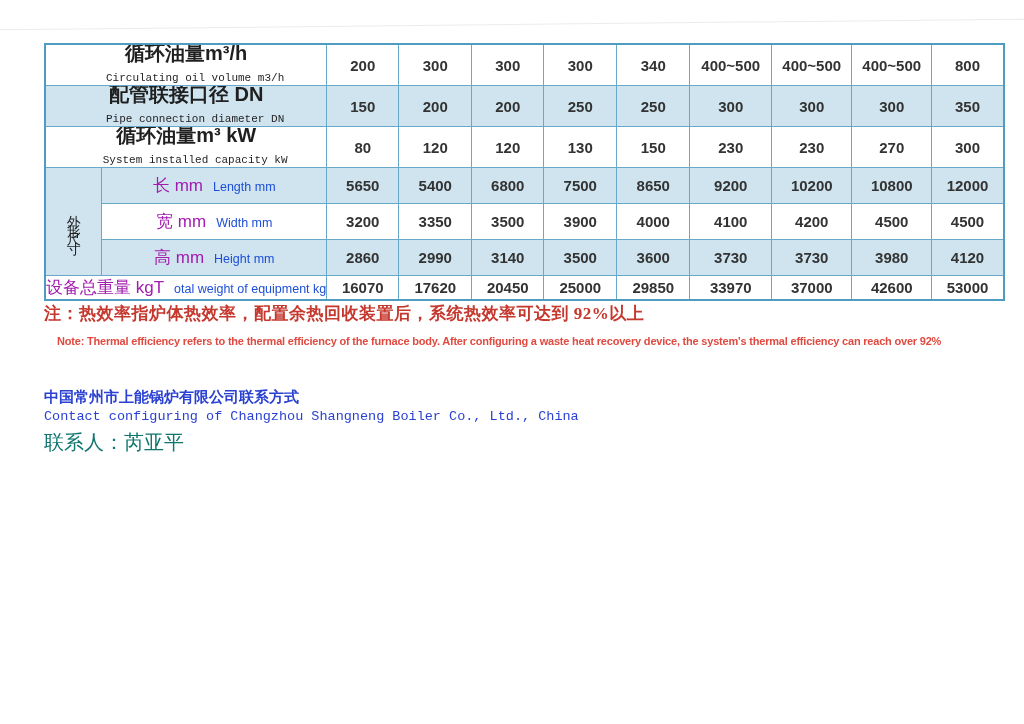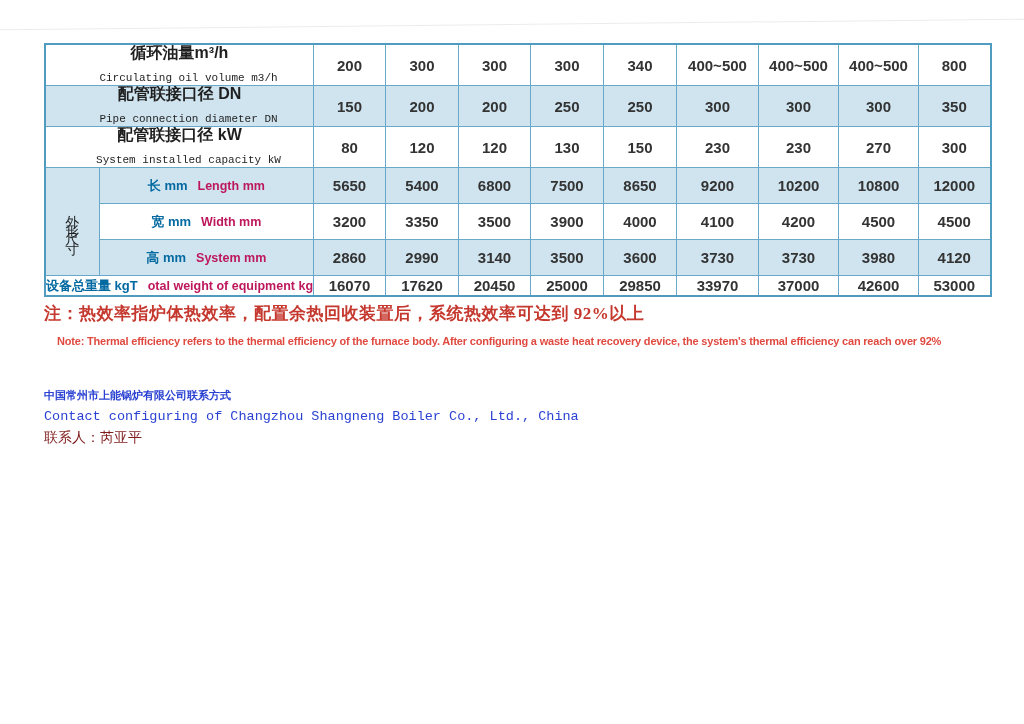--- a/index.html
+++ b/index.html
@@ -31,57 +31,57 @@
   }
   table.spec td{
     border:1px solid var(--border);
     vertical-align:middle;text-align:center;
     overflow:hidden;white-space:nowrap;
   }
   tr.h36{height:36px;} tr.h35{height:20px;}
   tr.stripe td{background:var(--stripe);}
   td.vert{background:var(--stripe);}
   td.hdr .zh{
-    font-size:16px;font-weight:600;color:#1f1f1f;letter-spacing:0px;line-height:16px;
+    font-size:20px;font-weight:600;color:#1f1f1f;letter-spacing:0px;line-height:16px;
   }
   td.hdr .en{
     font-family:"Liberation Mono","DejaVu Sans Mono",monospace;
     font-size:11px;color:#1f1f1f;line-height:13px;margin-top:11px;padding-left:18px;
   }
   td.vert .vtxt{
     writing-mode:vertical-rl;text-orientation:upright;
     font-size:14px;color:#1f1f1f;letter-spacing:9px;
     margin:0 auto;line-height:51px;
   }
-  td.sub .zh, td.wrow .zh{font-size:13px;font-weight:700;color:#0369a1;}
-  td.sub .en, td.wrow .en{font-size:12.5px;font-weight:700;color:#be185d;margin-left:10px;text-align:center;}
+  td.sub .zh, td.wrow .zh{font-size:17px;font-weight:400;color:#a21caf;}
+  td.sub .en, td.wrow .en{font-size:12.5px;font-weight:400;color:#1d4ed8;margin-left:10px;text-align:center;}
   td.val{
     font-size:15px;font-weight:600;color:#333333;
   }
   .note-zh{
     position:absolute;left:44px;top:302px;
     font-size:17px;color:var(--red-zh);letter-spacing:0.5px;
     font-family:"Liberation Serif","DejaVu Serif",serif;font-weight:600;
   }
   .note-en{
     position:absolute;left:57px;top:335px;
     font-size:11px;color:var(--red-en);letter-spacing:-0.2px;font-weight:600;
   }
   .contact-zh{
     position:absolute;left:44px;top:388px;
-    font-size:11px;font-weight:700;color:var(--blue);
+    font-size:15px;font-weight:700;color:var(--blue);
   }
   .contact-en{
     position:absolute;left:44px;top:409px;
     font-family:"Liberation Mono","DejaVu Sans Mono",monospace;
     font-size:13.5px;color:var(--blue);
   }
   .contact-person{
     position:absolute;left:44px;top:429px;
-    font-size:14px;color:#7f1d1d;
+    font-size:20px;color:#0f766e;
     font-family:"Liberation Serif","DejaVu Serif",serif;
   }
 </style>
 </head>
 <body>
 
 <div class="edge-line"></div>
 
 <table class="spec">
   <colgroup>
@@ -123,21 +123,21 @@
         <td class="val">200</td>
         <td class="val">250</td>
         <td class="val">250</td>
         <td class="val">300</td>
         <td class="val">300</td>
         <td class="val">300</td>
         <td class="val">350</td>
       </tr>
     <tr class="h36">
       <td class="hdr" colspan="2">
-        <div class="zh">配管联接口径 kW</div>
+        <div class="zh">循环油量m³ kW</div>
         <div class="en">System installed capacity kW</div>
       </td>
     <td class="val">80</td>
         <td class="val">120</td>
         <td class="val">120</td>
         <td class="val">130</td>
         <td class="val">150</td>
         <td class="val">230</td>
         <td class="val">230</td>
         <td class="val">270</td>
@@ -169,21 +169,21 @@
         <td class="val">3500</td>
         <td class="val">3900</td>
         <td class="val">4000</td>
         <td class="val">4100</td>
         <td class="val">4200</td>
         <td class="val">4500</td>
         <td class="val">4500</td>
       </tr>
     <tr class="h36 stripe">
       <td class="sub">
-        <span class="zh">高 mm</span><span class="en">System mm</span>
+        <span class="zh">高 mm</span><span class="en">Height mm</span>
       </td>
     <td class="val">2860</td>
         <td class="val">2990</td>
         <td class="val">3140</td>
         <td class="val">3500</td>
         <td class="val">3600</td>
         <td class="val">3730</td>
         <td class="val">3730</td>
         <td class="val">3980</td>
         <td class="val">4120</td>

